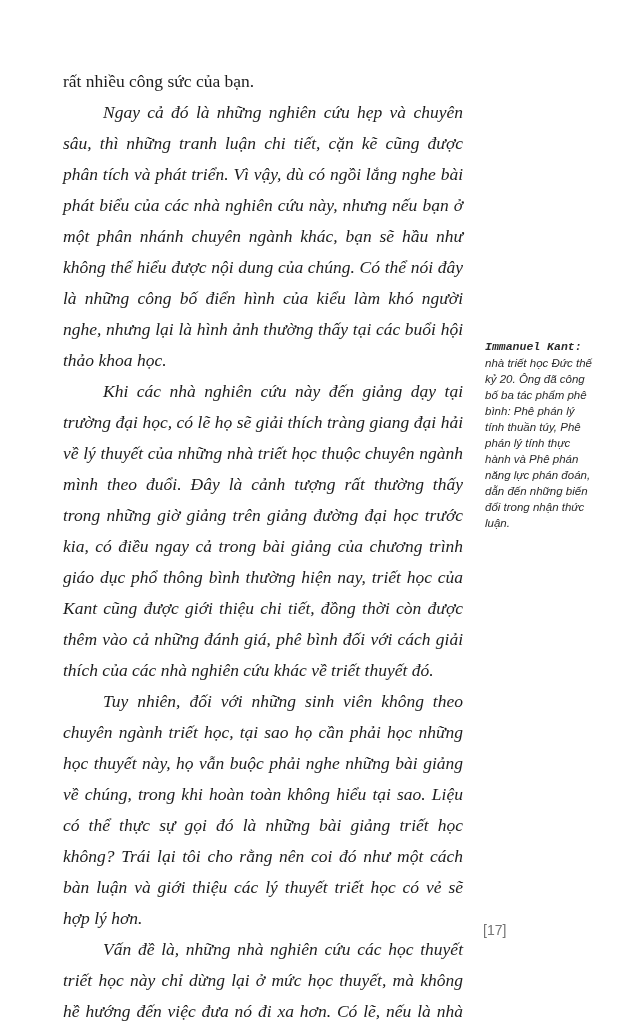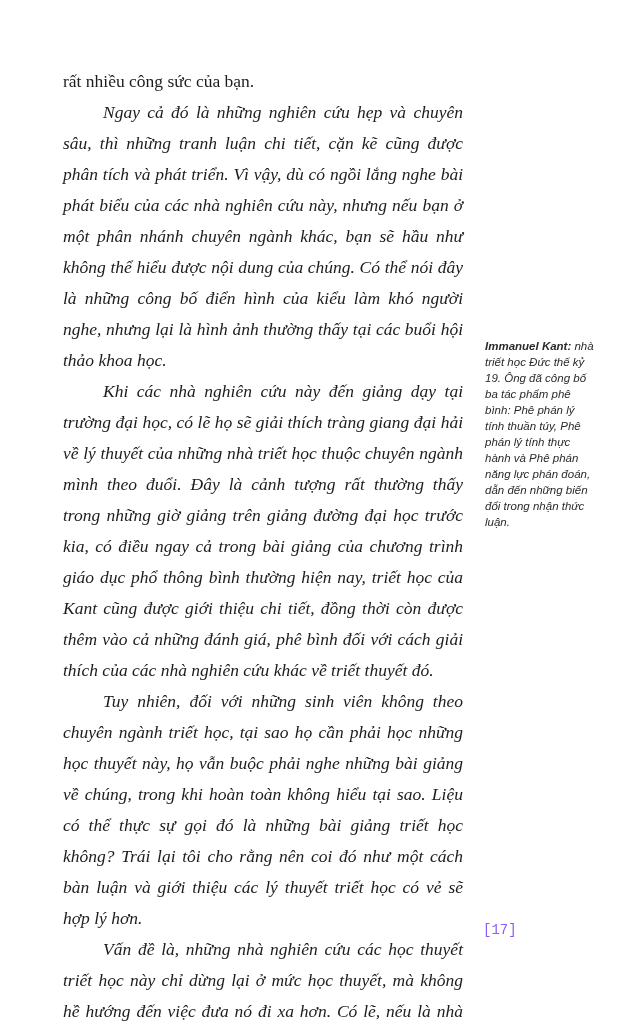--- a/index.html
+++ b/index.html
@@ -41,43 +41,44 @@
     width: 110px;
     font-family: "Liberation Sans", "DejaVu Sans", sans-serif;
     font-style: italic;
     font-size: 11.5px;
     line-height: 16px;
     color: #2a2a2a;
     text-align: left;
   }
   .margin-note .note-title {
     font-weight: bold;
+    font-family: Liberation Mono, monospace;
   }
   .page-number {
     position: absolute;
     left: 483px;
     top: 922px;
-    font-family: Liberation Mono, monospace;
+    font-family: Liberation Sans, sans-serif;
     font-size: 14px;
-    color: #8b5cf6;
+    color: #737373;
   }
 </style>
 </head>
 <body>
 
 <div class="page">
 
   <div class="main-col">
     <p>rất nhiều công sức của bạn.</p>
     <p class="indent">Ngay cả đó là những nghiên cứu hẹp và chuyên sâu, thì những tranh luận chi tiết, cặn kẽ cũng được phân tích và phát triển. Vì vậy, dù có ngồi lắng nghe bài phát biểu của các nhà nghiên cứu này, nhưng nếu bạn ở một phân nhánh chuyên ngành khác, bạn sẽ hầu như không thể hiểu được nội dung của chúng. Có thể nói đây là những công bố điển hình của kiểu làm khó người nghe, nhưng lại là hình ảnh thường thấy tại các buổi hội thảo khoa học.</p>
     <p class="indent">Khi các nhà nghiên cứu này đến giảng dạy tại trường đại học, có lẽ họ sẽ giải thích tràng giang đại hải về lý thuyết của những nhà triết học thuộc chuyên ngành mình theo đuổi. Đây là cảnh tượng rất thường thấy trong những giờ giảng trên giảng đường đại học trước kia, có điều ngay cả trong bài giảng của chương trình giáo dục phổ thông bình thường hiện nay, triết học của Kant cũng được giới thiệu chi tiết, đồng thời còn được thêm vào cả những đánh giá, phê bình đối với cách giải thích của các nhà nghiên cứu khác về triết thuyết đó.</p>
     <p class="indent">Tuy nhiên, đối với những sinh viên không theo chuyên ngành triết học, tại sao họ cần phải học những học thuyết này, họ vẫn buộc phải nghe những bài giảng về chúng, trong khi hoàn toàn không hiểu tại sao. Liệu có thể thực sự gọi đó là những bài giảng triết học không? Trái lại tôi cho rằng nên coi đó như một cách bàn luận và giới thiệu các lý thuyết triết học có vẻ sẽ hợp lý hơn.</p>
     <p class="indent">Vấn đề là, những nhà nghiên cứu các học thuyết triết học này chỉ dừng lại ở mức học thuyết, mà không hề hướng đến việc đưa nó đi xa hơn. Có lẽ, nếu là nhà triết học thực thụ, họ đã trực tiếp đối diện với những sự việc (tạm gọi chúng bằng danh xưng “hiện trường</p>
   </div>
 
   <div class="margin-note">
     <span class="note-title">Immanuel Kant:</span>
-    <span>nhà triết học Đức thế kỷ 19. Ông đã công bố ba tác phẩm phê bình: Phê phán lý tính thuần túy, Phê phán lý tính thực hành và Phê phán năng lực phán đoán, dẫn đến những biến đổi trong nhận thức luận.</span>
+    <span>nhà triết học Đức thế kỷ 20. Ông đã công bố ba tác phẩm phê bình: Phê phán lý tính thuần túy, Phê phán lý tính thực hành và Phê phán năng lực phán đoán, dẫn đến những biến đổi trong nhận thức luận.</span>
   </div>
 
   <div class="page-number">[17]</div>
 
 </div>
 
 </body></html>

